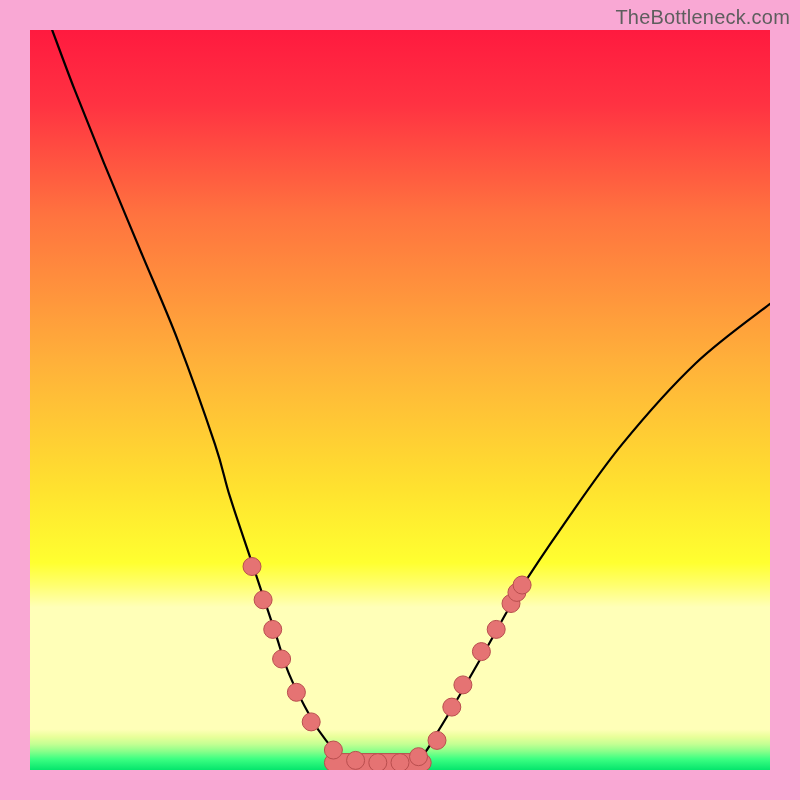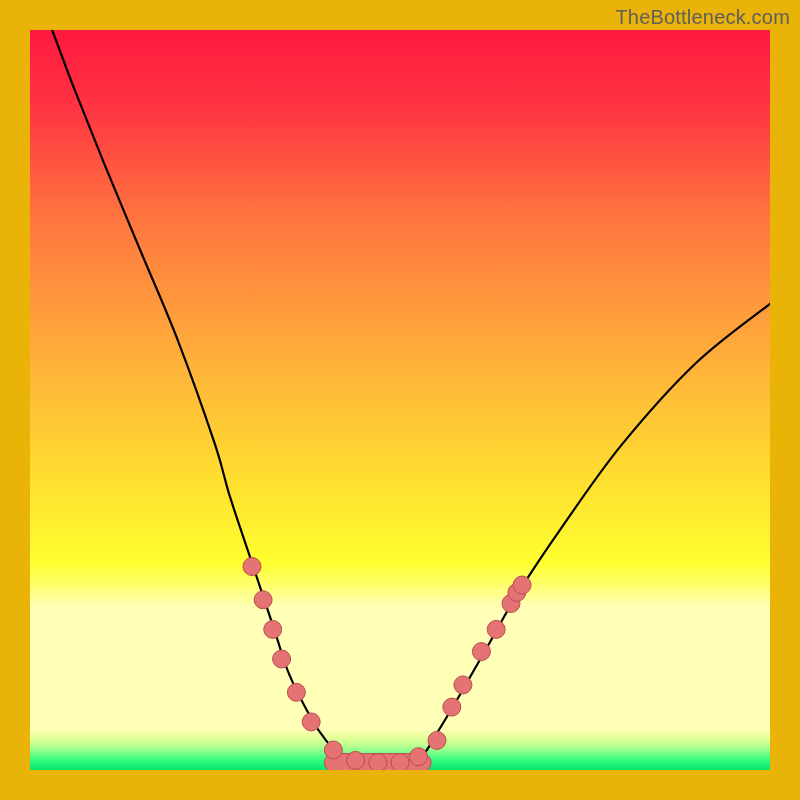--- a/index.html
+++ b/index.html
@@ -8,21 +8,21 @@
     width: 800px;
     height: 800px;
     overflow: hidden;
     background: #000;
     font-family: Arial, Helvetica, sans-serif;
   }
   .stage {
     position: relative;
     width: 800px;
     height: 800px;
-    background: #eab308;
+    background: #f9a8d4;
   }
   .watermark {
     position: absolute;
     top: 6px;
     right: 10px;
     color: #5e5e5e;
     font-size: 20px;
     font-weight: 500;
     letter-spacing: 0.2px;
     user-select: none;

